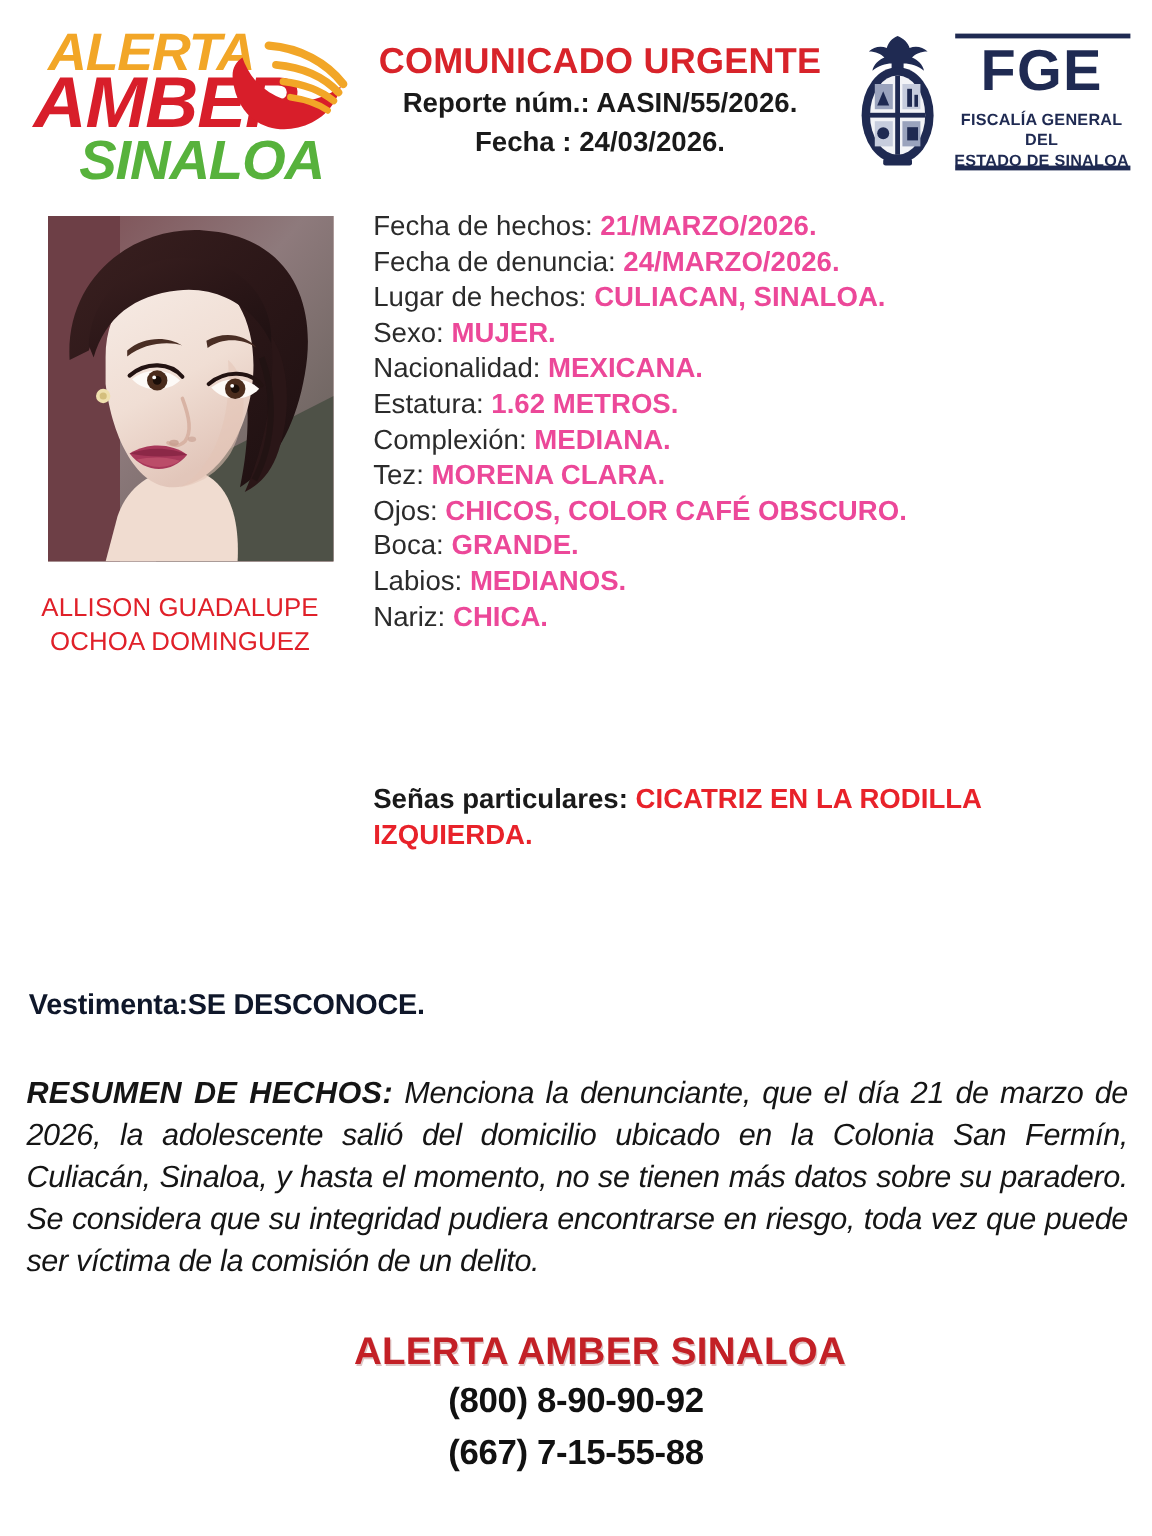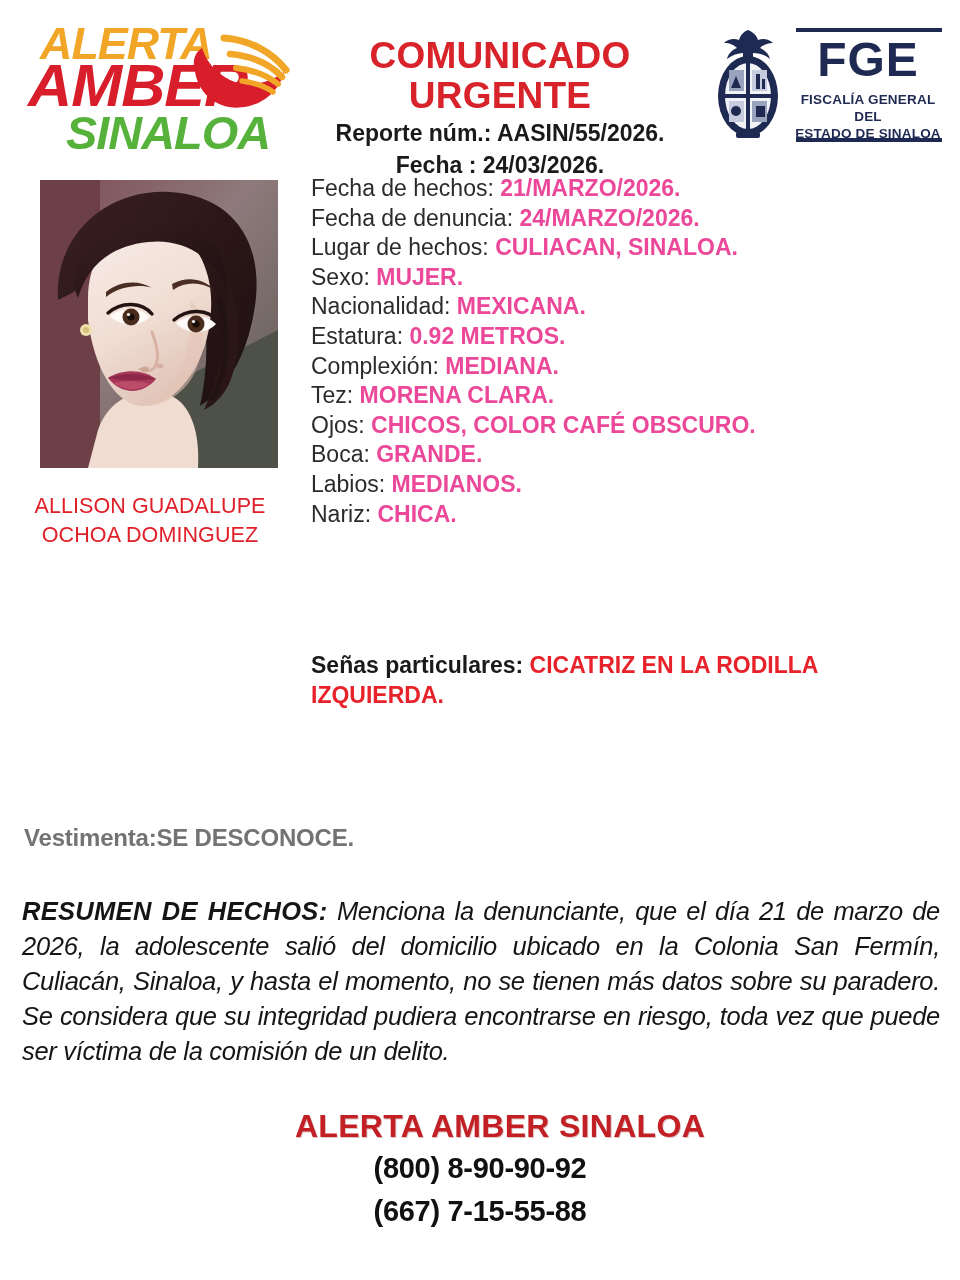--- a/index.html
+++ b/index.html
@@ -74,21 +74,21 @@
 
   
   .title-block {
     position: absolute;
     left: 288px;
     top: 36px;
     width: 424px;
     text-align: center;
   }
   .title-main {
-    font-size: 37px;
+    font-size: 30px;
     font-weight: bold;
     color: #D8232A;
     letter-spacing: 0.2px;
     line-height: 1.08;
   }
   .title-sub {
     font-size: 23px;
     font-weight: bold;
     color: #1a1a1a;
     line-height: 1.28;
@@ -202,21 +202,21 @@
   .senas-label { font-weight: bold; color: #1a1a1a; }
   .senas-value { font-weight: bold; color: #E8222A; }
 
   
   .vestimenta {
     position: absolute;
     left: 24px;
     top: 824px;
     font-size: 24px;
     font-weight: bold;
-    color: #737373;
+    color: #0f172a;
     letter-spacing: -0.2px;
   }
   .vestimenta .v-label { font-weight: bold; }
   .vestimenta .v-value { font-weight: bold; }
 
   
   .resumen {
     position: absolute;
     left: 22px;
     top: 894px;
@@ -390,21 +390,21 @@
   <span>ALLISON GUADALUPE</span><br>
   <span>OCHOA DOMINGUEZ</span>
 </div>
 
 <div class="details" id="details-list">
     <div class="detail-row"><span class="detail-label">Fecha de hechos:</span> <span class="detail-value">21/MARZO/2026.</span></div>
     <div class="detail-row"><span class="detail-label">Fecha de denuncia:</span> <span class="detail-value">24/MARZO/2026.</span></div>
     <div class="detail-row"><span class="detail-label">Lugar de hechos:</span> <span class="detail-value">CULIACAN, SINALOA.</span></div>
     <div class="detail-row"><span class="detail-label">Sexo:</span> <span class="detail-value">MUJER.</span></div>
     <div class="detail-row"><span class="detail-label">Nacionalidad:</span> <span class="detail-value">MEXICANA.</span></div>
-    <div class="detail-row"><span class="detail-label">Estatura:</span> <span class="detail-value">0.92 METROS.</span></div>
+    <div class="detail-row"><span class="detail-label">Estatura:</span> <span class="detail-value">1.62 METROS.</span></div>
     <div class="detail-row"><span class="detail-label">Complexión:</span> <span class="detail-value">MEDIANA.</span></div>
     <div class="detail-row"><span class="detail-label">Tez:</span> <span class="detail-value">MORENA CLARA.</span></div>
     <div class="detail-row"><span class="detail-label">Ojos:</span> <span class="detail-value">CHICOS, COLOR CAFÉ OBSCURO.</span></div>
     <div class="detail-row"><span class="detail-label">Boca:</span> <span class="detail-value">GRANDE.</span></div>
     <div class="detail-row"><span class="detail-label">Labios:</span> <span class="detail-value">MEDIANOS.</span></div>
     <div class="detail-row"><span class="detail-label">Nariz:</span> <span class="detail-value">CHICA.</span></div>
   </div>
 
 <div class="senas">
   <span class="senas-label">Señas particulares:</span>

